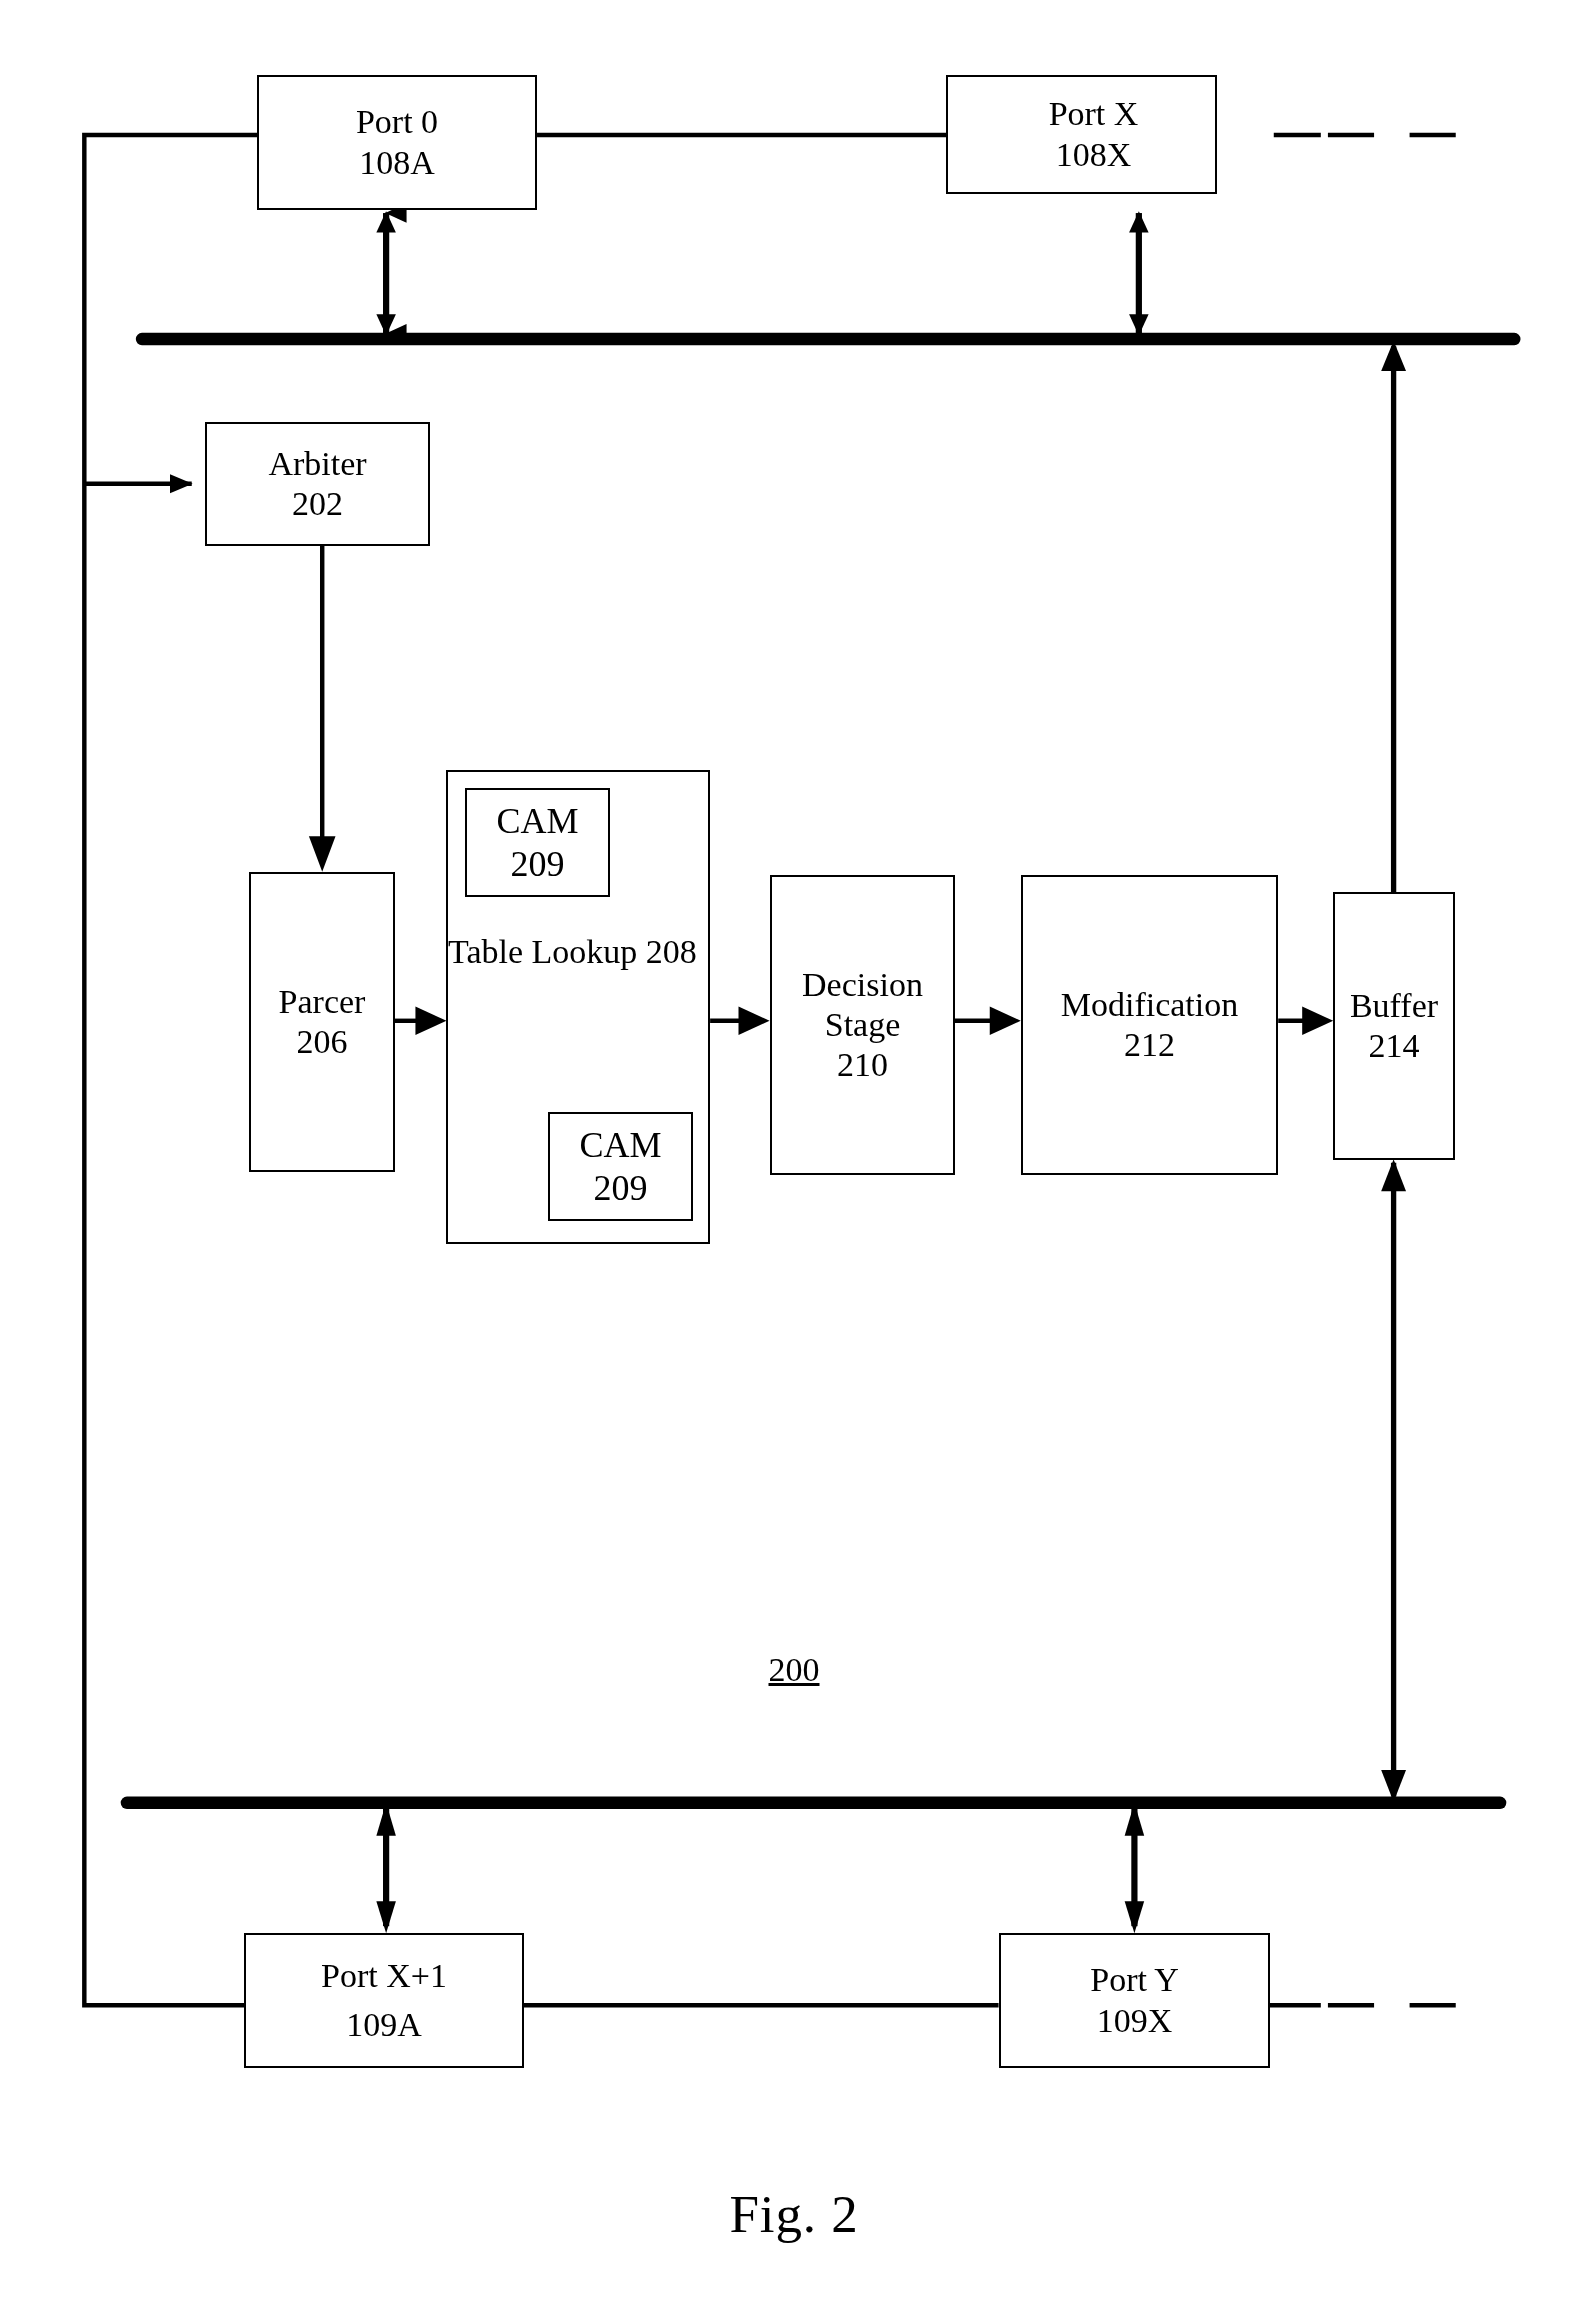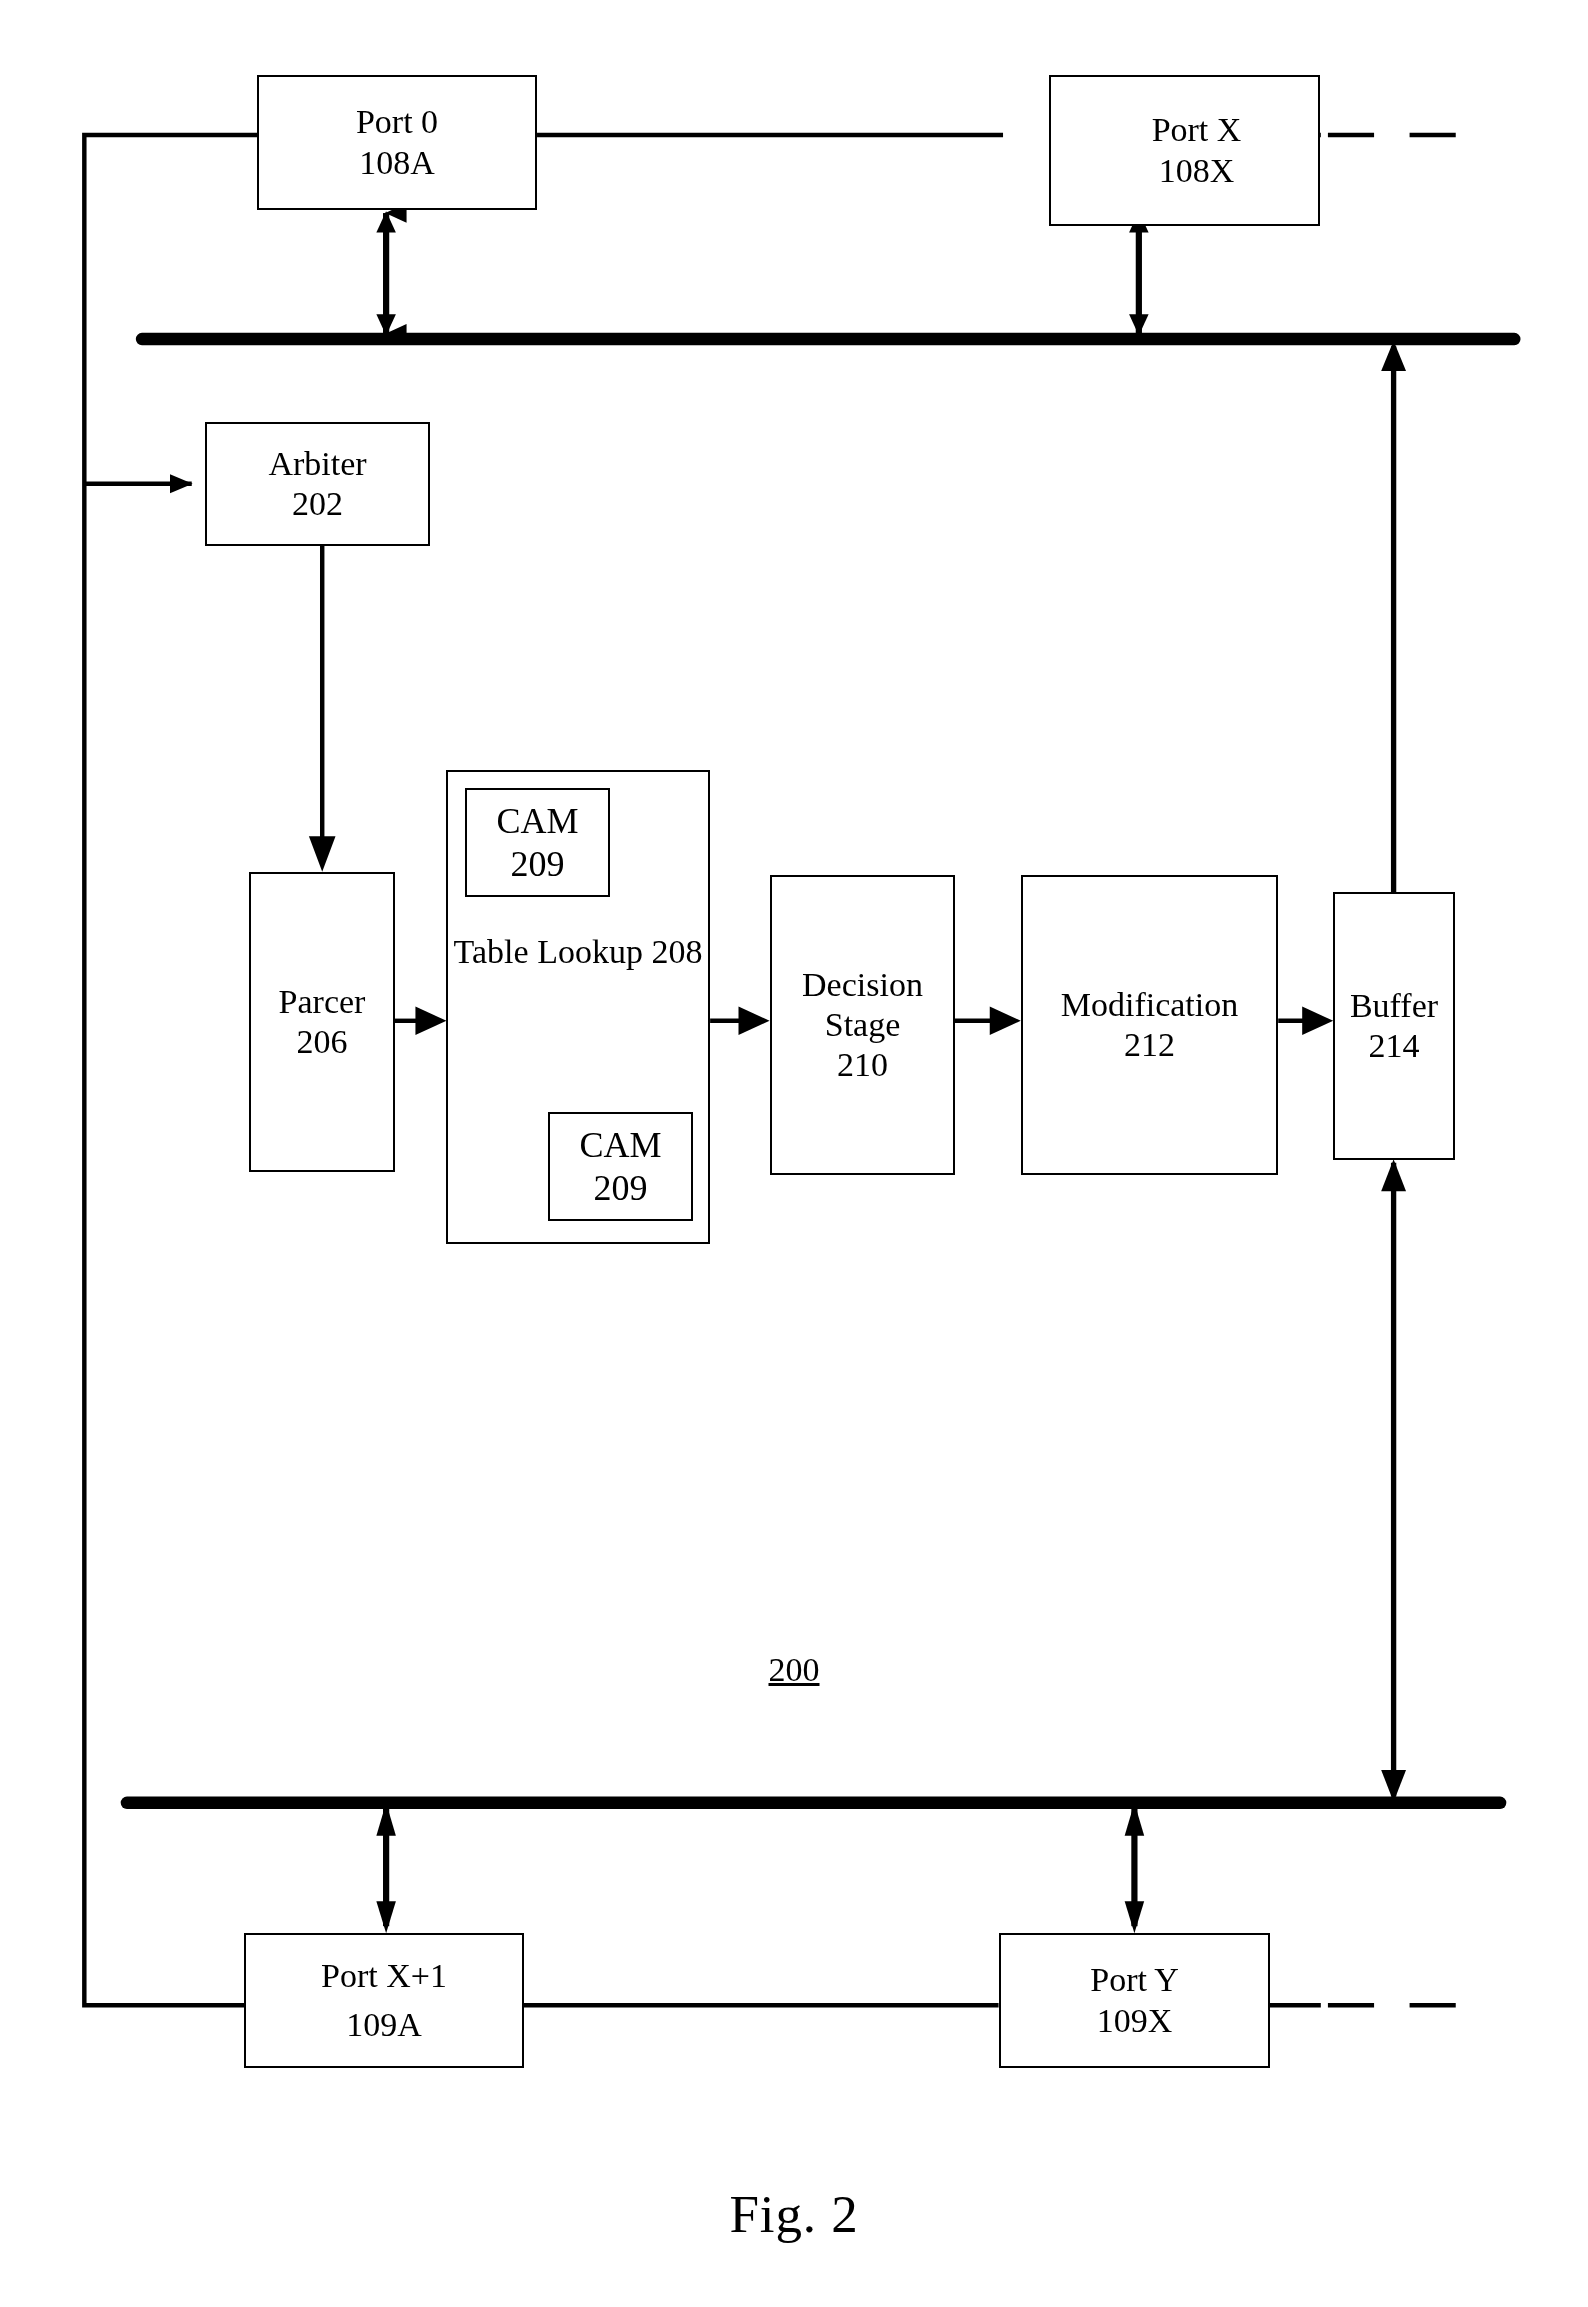--- a/index.html
+++ b/index.html
@@ -49,21 +49,20 @@
   }
   .group-box {
     position: absolute;
     box-sizing: border-box;
     border: 2.7px solid #000000;
     background: #ffffff;
   }
   .group-label {
     position: absolute;
     width: 100%;
-    text-align: center;
     font-size: 34px;
     line-height: 1.18;
     left: 0;
   }
   .ref-label {
     position: absolute;
     font-size: 34px;
     text-decoration: underline;
     text-align: center;
     white-space: nowrap;
@@ -156,21 +155,21 @@
 
     <line x1="1430" y1="2259" x2="1488" y2="2259" stroke="#000" stroke-width="5"></line>
     <line x1="1496" y1="2259" x2="1660" y2="2259" stroke="#000" stroke-width="5" stroke-dasharray="52 40"></line>
   </svg>
 
   <div class="node" style="left:257px; top:75px; width:280px; height:135px;">
     <span class="ln">Port 0</span>
     <span class="ln">108A</span>
   </div>
 
-  <div class="node" style="left:1049px; top:75px; width:271px; height:151px;padding-left:24px;">
+  <div class="node" style="left:946px; top:75px; width:271px; height:119px;padding-left:24px;">
     <span class="ln">Port X</span>
     <span class="ln">108X</span>
   </div>
 
   <div class="node" style="left:205px; top:422px; width:225px; height:124px;">
     <span class="ln">Arbiter</span>
     <span class="ln">202</span>
   </div>
 
   <div class="node" style="left:249px; top:872px; width:146px; height:300px;">

